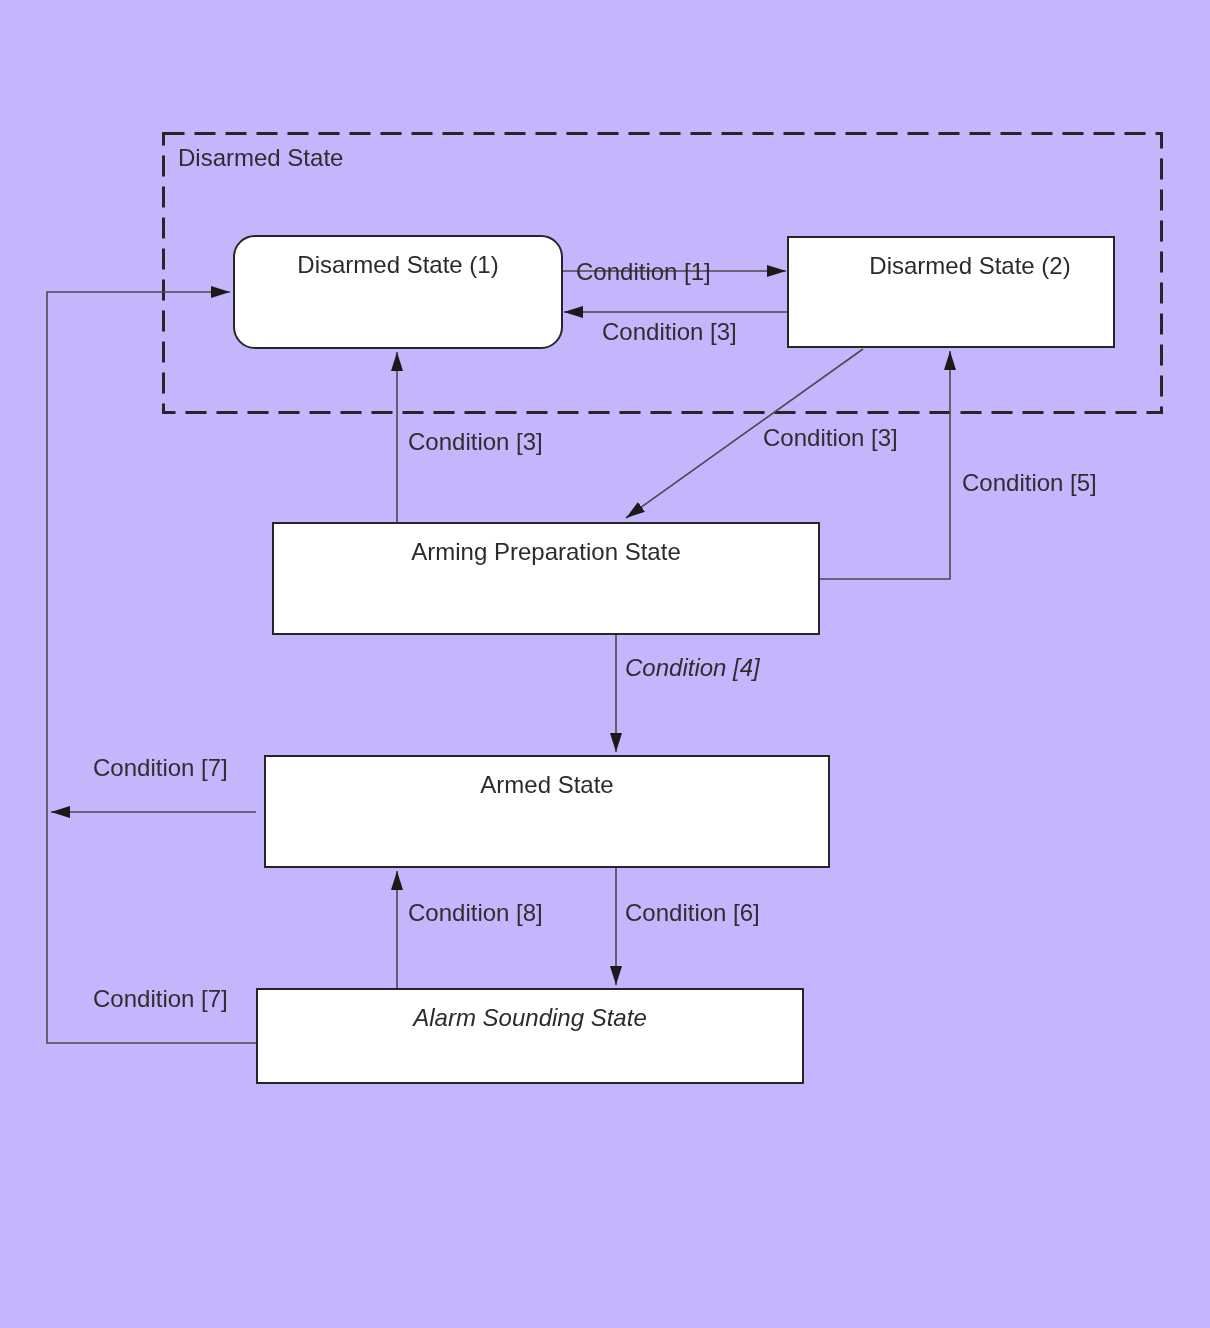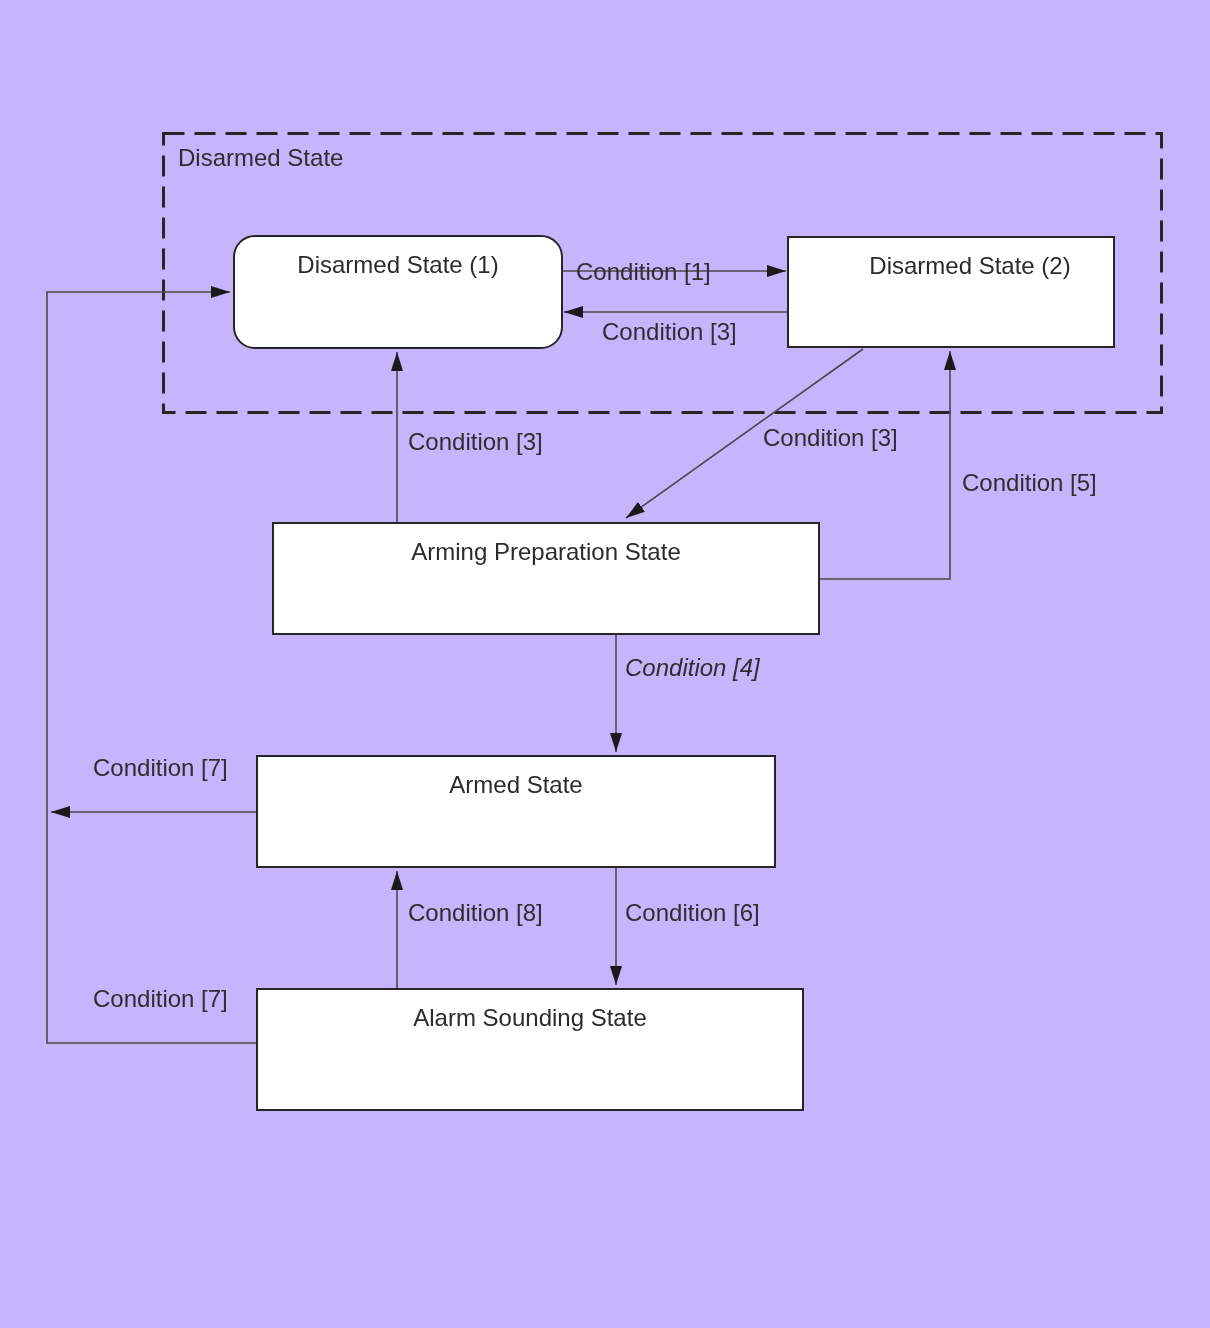--- a/index.html
+++ b/index.html
@@ -90,23 +90,23 @@
   </svg>
 
   <div class="group-label">Disarmed State</div>
 
   <div class="state-box" style="left:233px; top:235px; width:330px; height:114px;border-radius:22px;">Disarmed State (1)</div>
 
   <div class="state-box" style="left:787px; top:236px; width:328px; height:112px;padding-left:38px;">Disarmed State (2)</div>
 
   <div class="state-box" style="left:272px; top:522px; width:548px; height:113px;">Arming Preparation State</div>
 
-  <div class="state-box" style="left:256px; top:755px; width:520px; height:113px;">Armed State</div>
+  <div class="state-box" style="left:264px; top:755px; width:566px; height:113px;">Armed State</div>
 
-  <div class="state-box" style="left:256px; top:988px; width:548px; height:123px;">Alarm Sounding State</div>
+  <div class="state-box" style="left:256px; top:988px; width:548px; height:96px;font-style:italic;">Alarm Sounding State</div>
 
   <div class="edge-label" style="left:576px; top:212px;margin-top:48px;">Condition [1]</div>
 
   <div class="edge-label" style="left:602px; top:320px;">Condition [3]</div>
 
   <div class="edge-label" style="left:408px; top:430px;">Condition [3]</div>
 
   <div class="edge-label" style="left:763px; top:426px;">Condition [3]</div>
 
   <div class="edge-label" style="left:962px; top:459px;margin-top:12px;">Condition [5]</div>

